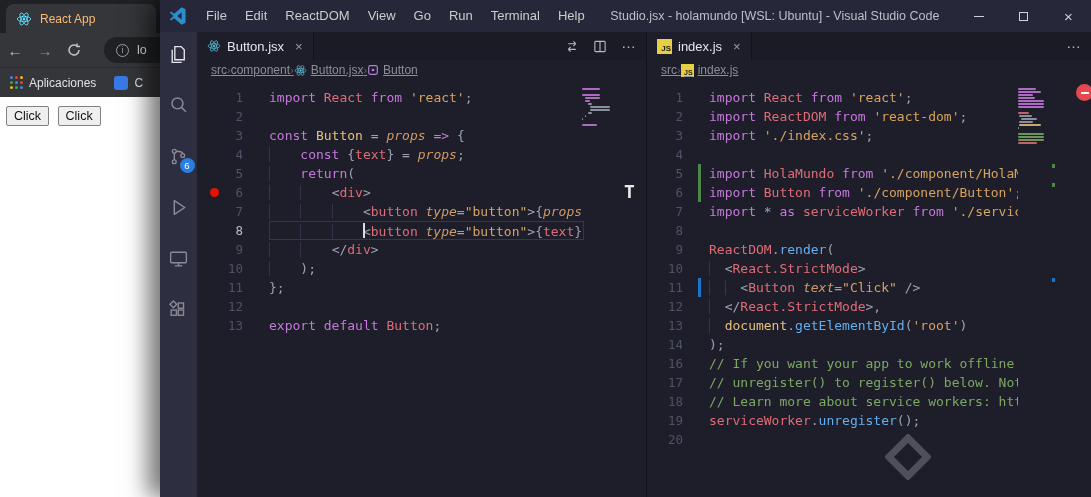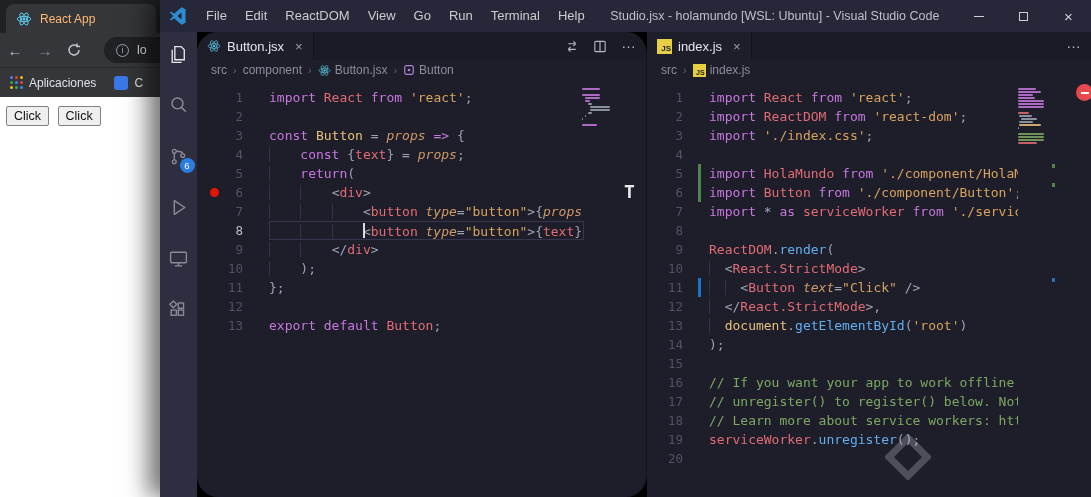--- a/index.html
+++ b/index.html
@@ -43,31 +43,31 @@
   
   .activity { width:37px; background:#2e2e41; display:flex; flex-direction:column; align-items:center; padding-top:10px; gap:27px; flex:0 0 auto; }
   .ai { width:24px; height:24px; display:flex; align-items:center; justify-content:center; color:#8b8b98; position:relative; }
   .ai.active { color:#e6e6ec; }
   .ai svg { width:21px; height:21px; }
   .badge { position:absolute; right:-4px; bottom:-5px; width:15px; height:15px; border-radius:50%; background:#2a7de1; color:#fff; font-size:9.5px; display:flex; align-items:center; justify-content:center; }
 
   
   .editors { flex:1; display:flex; position:relative; min-width:0; }
   .group { position:relative; overflow:hidden; background:#1e1e2a; }
-  .group.left { width:450px; border-right:1px solid #121218; flex:0 0 auto;border-radius:21px; }
+  .group.left { width:450px; border-right:1px solid #121218; flex:0 0 auto; }
   .group.right { flex:1; min-width:0; }
 
   .tabs { height:28px; background:#1b1b26; display:flex; position:relative; }
   .tab { display:flex; align-items:center; gap:6px; padding:0 10px; background:#1e1e2a; border-right:1px solid #121218; font-size:13px; color:#e4e4ee; white-space:nowrap; }
   .tab-close { color:#9d9daa; font-size:13px; margin-left:5px; }
   .tab-actions { position:absolute; right:10px; top:0; height:28px; display:flex; align-items:center; gap:14px; color:#b8b8c2; }
   .tab-actions svg { width:14px; height:15px; }
   .more-glyph { font-size:15px; color:#b8b8c2; transform:translateY(-4px); display:inline-block; }
 
-  .crumbs { height:20px; display:flex; align-items:center; padding-left:14px; font-size:12px; color:#8d8d9b; gap:6px; white-space:nowrap; }
+  .crumbs { height:20px; display:flex; align-items:center; padding-left:14px; font-size:12px; color:#8d8d9b; white-space:nowrap;text-decoration:underline; }
   .crumb-sep { color:#62626e; font-size:11px; }
   .crumb-item { display:flex; align-items:center; gap:4px; }
 
   .code { position:absolute; top:48px; left:0; bottom:0; padding-top:8px; font-family:"DejaVu Sans Mono", monospace; font-size:13px; line-height:19px; overflow:hidden; }
   .group.left .code { right:62px; }
   .group.right .code { right:73px; }
   .code-line { display:flex; height:19px; }
   .gut { flex:0 0 72px; position:relative; }
   .group.right .gut { flex-basis:62px; }
   .num { position:absolute; right:26px; color:#4d5366; font-size:12.5px; line-height:19px; }
@@ -499,26 +499,20 @@
               <span class="lt"><span class="tk-ind">  </span><span class="tk-fn">document</span><span class="tk-p">.</span><span class="tk-f">getElementById</span><span class="tk-p">(</span><span class="tk-s">'root'</span><span class="tk-p">)</span></span>
             </div>
             <div class="code-line">
               <span class="gut">
                 <span class="num">14</span>
               </span>
               <span class="lt"><span class="tk-p">);</span></span>
             </div>
             <div class="code-line">
               <span class="gut">
-                <span class="num">15</span>
-              </span>
-              <span class="lt"></span>
-            </div>
-            <div class="code-line">
-              <span class="gut">
                 <span class="num">16</span>
               </span>
               <span class="lt"><span class="tk-c">// If you want your app to work offline</span></span>
             </div>
             <div class="code-line">
               <span class="gut">
                 <span class="num">17</span>
               </span>
               <span class="lt"><span class="tk-c">// unregister() to register() below. Not</span></span>
             </div>

